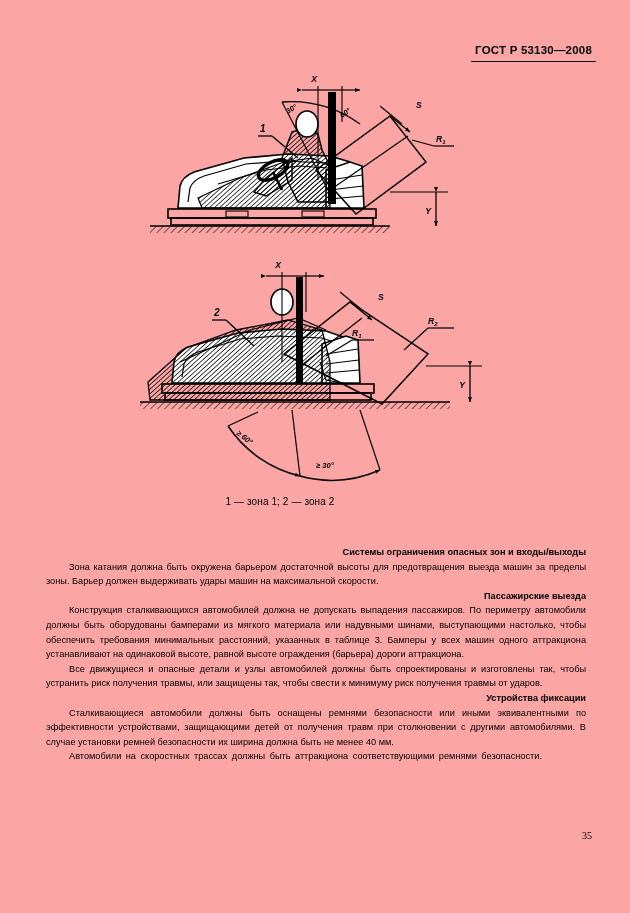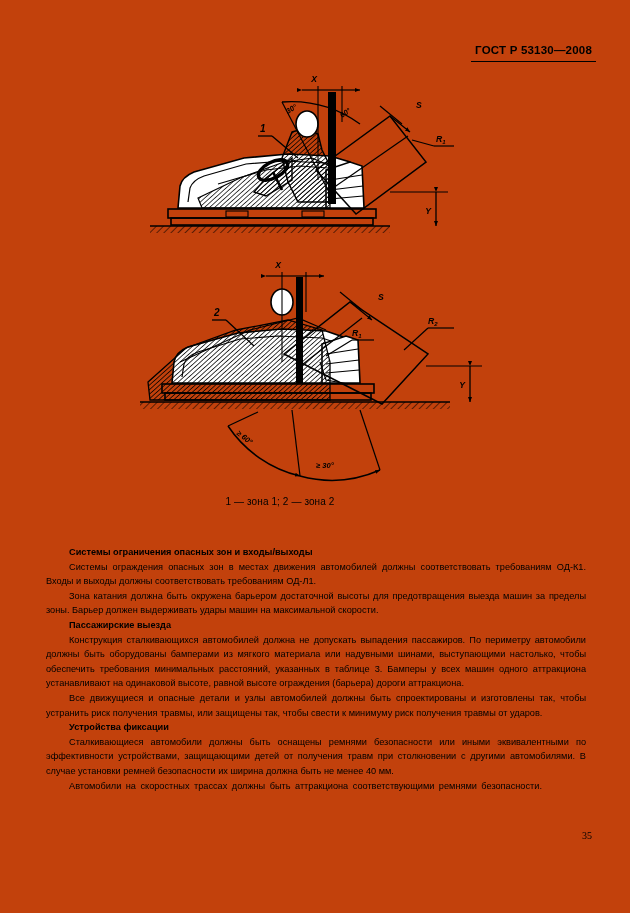--- a/index.html
+++ b/index.html
@@ -14,21 +14,21 @@
     font-family: "Liberation Sans", sans-serif;
     color: #000000;
     overflow: hidden;
   }
 
   .page {
     position: absolute;
     left: 0; top: 0;
     width: 630px;
     height: 913px;
-    background: #c2410c;
+    background: #fca5a5;
   }
 
   
   .doc-header {
     position: absolute;
     top: 44px;
     right: 38px;
     font-size: 11.5px;
     font-weight: bold;
     letter-spacing: 0.2px;
@@ -83,21 +83,21 @@
   .body-text p {
     margin: 0;
     text-align: justify;
     text-justify: inter-word;
     hyphens: manual;
   }
   .body-text p.indent { text-indent: 23px; }
   .body-text p.heading {
     font-weight: bold;
     text-indent: 23px;
-    text-align: left;
+    text-align: right;
   }
   .body-text p.last { text-align: left; }
   .body-text p.spaced { word-spacing: 1.9px; }
 
   .page-number {
     position: absolute;
     right: 38px;
     top: 830px;
     font-size: 10px;
     font-family: Liberation Serif, serif;
@@ -325,21 +325,20 @@
         <text x="206" y="372" font-size="7.6" font-weight="bold" font-style="italic" transform="rotate(38 206 372)">≥ 60°</text>
         <text x="286" y="406" font-size="7.6" font-weight="bold" font-style="italic">≥ 30°</text>
       </g>
     </svg>
   </div>
 
   <div class="fig-legend">1 — зона 1;  2 — зона 2</div>
 
   <div class="body-text">
     <p class="heading">Системы ограничения опасных зон и входы/выходы</p>
-    <p class="indent">Системы ограждения опасных зон в местах движения автомобилей должны соответствовать требова­ниям ОД-К1. Входы и выходы должны соответствовать требованиям ОД-Л1.</p>
     <p class="indent">Зона катания должна быть окружена барьером достаточной высоты для предотвращения выезда машин за пределы зоны. Барьер должен выдерживать удары машин на максимальной скорости.</p>
     <p class="heading">Пассажирские выезда</p>
     <p class="indent">Конструкция сталкивающихся автомобилей должна не допускать выпадения пассажиров. По пери­метру автомобили должны быть оборудованы бамперами из мягкого материала или надувными шинами, выступающими настолько, чтобы обеспечить требования минимальных расстояний, указанных в таблице 3. Бамперы у всех машин одного аттракциона устанавливают на одинаковой высоте, равной высоте огражде­ния (барьера) дороги аттракциона.</p>
     <p class="indent">Все движущиеся и опасные детали и узлы автомобилей должны быть спроектированы и изготовлены так, чтобы устранить риск получения травмы, или защищены так, чтобы свести к минимуму риск  получения травмы от ударов.</p>
     <p class="heading">Устройства фиксации</p>
     <p class="indent">Сталкивающиеся автомобили должны быть оснащены ремнями безопасности или иными эквивален­тными по эффективности устройствами, защищающими детей от получения травм при столкновении с дру­гими автомобилями. В случае установки ремней безопасности их ширина должна быть не менее 40 мм.</p>
     <p class="indent spaced last">Автомобили  на  скоростных  трассах  должны  быть аттракциона соответствующими ремнями безо­пасности.</p>
   </div>
 
   <div class="page-number">35</div>

